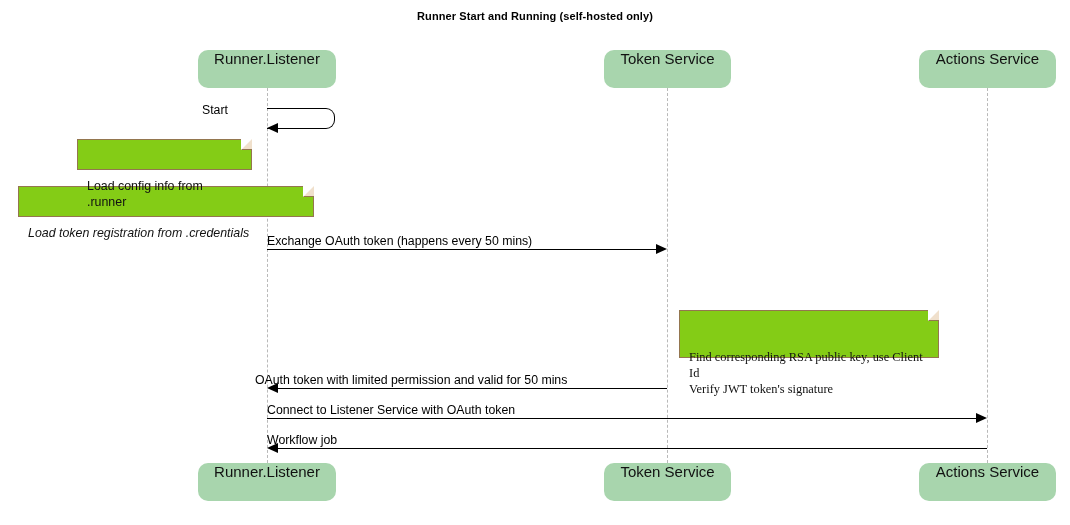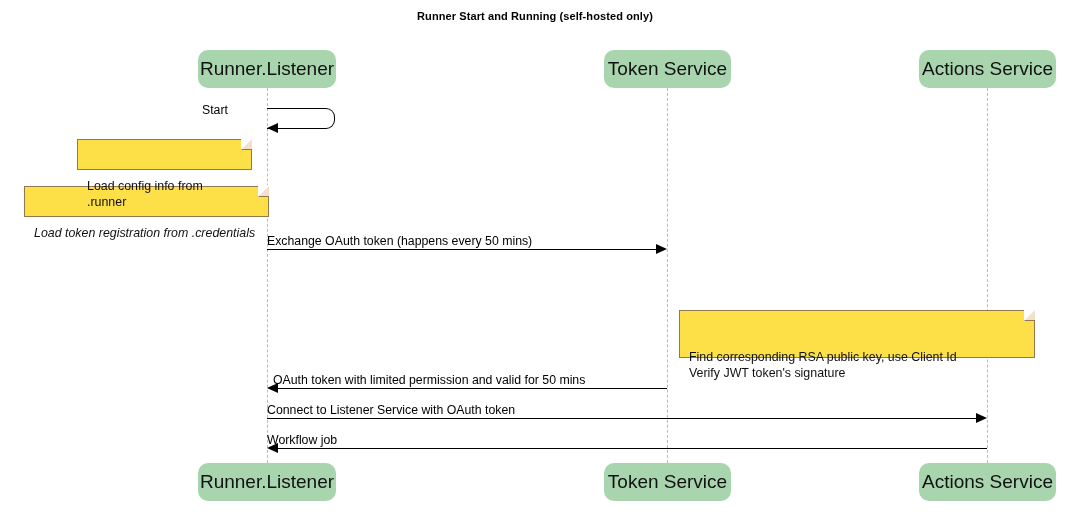--- a/index.html
+++ b/index.html
@@ -32,23 +32,22 @@
     letter-spacing: 0.1px;
   }
 
   
   .participant {
     position: absolute;
     height: 38px;
     background: #a8d5ad;
     border-radius: 10px;
     display: flex;
-    align-items: center;
     justify-content: center;
-    font-size: 19px;
+    font-size: 15px;
     color: #111111;
     box-sizing: border-box;
     white-space: nowrap;
   }
 
   
   .lifeline {
     position: absolute;
     width: 0;
     border-left: 1px dashed #b9b9b9;
@@ -107,21 +106,21 @@
     top: 0;
     border: 1.4px solid #000;
     border-left: none;
     border-radius: 0 9px 9px 0;
     box-sizing: border-box;
   }
 
   
   .note {
     position: absolute;
-    background: #fde047;
+    background: #84cc16;
     border: 1px solid #94764f;
     box-sizing: border-box;
     font-size: 12.4px;
     color: #111111;
     padding: 6px 9px 6px 9px;
     line-height: 16px;
     white-space: pre-line;
   }
   .note .fold {
     position: absolute;
@@ -179,39 +178,39 @@
     <div class="bottom" style="width:58px; top:20px;"></div>
     <div class="msg-head left" style="left:0px; top:14.5px;"></div>
   </div>
   <div class="msg-label rightal" style="left:170px; top:103px; width:90px;">Start</div>
 
   <div class="note" style="left:77px; top:139px; width:175px; height:31px;">
     <span class="fold"></span>
     <span class="note-text">Load config info from .runner</span>
   </div>
 
-  <div class="note" style="left:24px; top:186px; width:245px; height:31px;font-style:italic;">
+  <div class="note" style="left:18px; top:186px; width:296px; height:31px;font-style:italic;">
     <span class="fold"></span>
     <span class="note-text">Load token registration from .credentials</span>
   </div>
 
   <div class="msg-line" style="left:267px; top:249px; width:389px;"></div>
   <div class="msg-head right" style="left:656px; top:243.5px;"></div>
   <div class="msg-label" style="left:267px; top:234px; width:400px;">Exchange OAuth token (happens every 50 mins)</div>
 
 
-  <div class="note" style="left:679px; top:310px; width:356px; height:48px;">
+  <div class="note" style="left:679px; top:310px; width:260px; height:48px;font-family:Liberation Serif, serif;">
     <span class="fold"></span>
     <span class="note-text">Find corresponding RSA public key, use Client Id
 Verify JWT token's signature</span>
   </div>
 
   <div class="msg-line" style="left:278px; top:388px; width:389px;"></div>
   <div class="msg-head left" style="left:267px; top:382.5px;"></div>
-  <div class="msg-label" style="left:273px; top:373px; width:400px;">OAuth token with limited permission and valid for 50 mins</div>
+  <div class="msg-label" style="left:255px; top:373px; width:400px;">OAuth token with limited permission and valid for 50 mins</div>
 
   <div class="msg-line" style="left:267px; top:418px; width:709px;"></div>
   <div class="msg-head right" style="left:976px; top:412.5px;"></div>
   <div class="msg-label" style="left:267px; top:403px; width:720px;">Connect to Listener Service with OAuth token</div>
 
   <div class="msg-line" style="left:278px; top:448px; width:709px;"></div>
   <div class="msg-head left" style="left:267px; top:442.5px;"></div>
   <div class="msg-label" style="left:267px; top:433px; width:720px;">Workflow job</div>
 
   <div class="participant" style="left:198px; top:463px; width:138px;">

